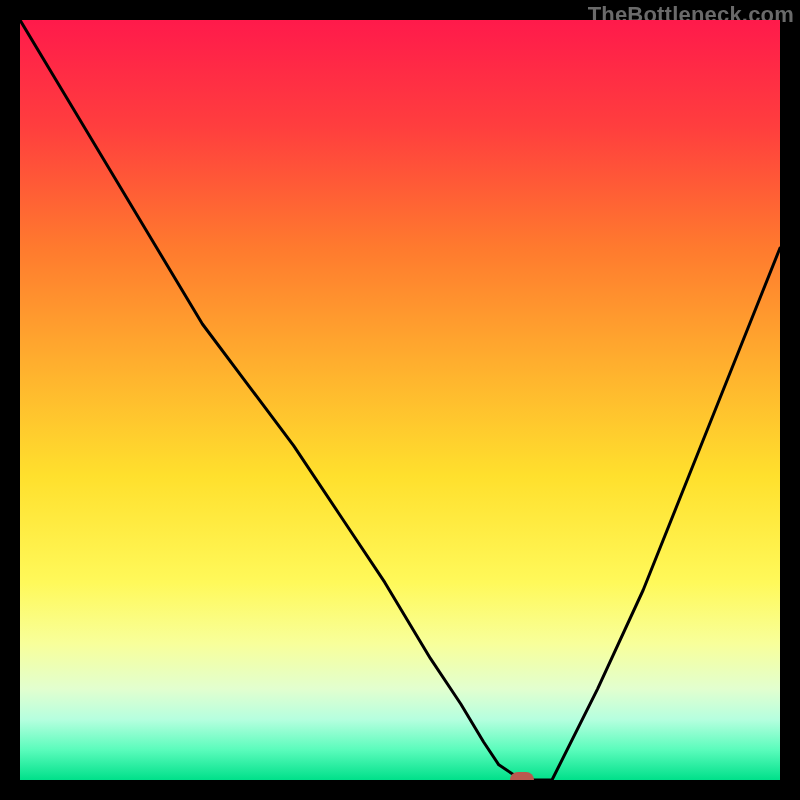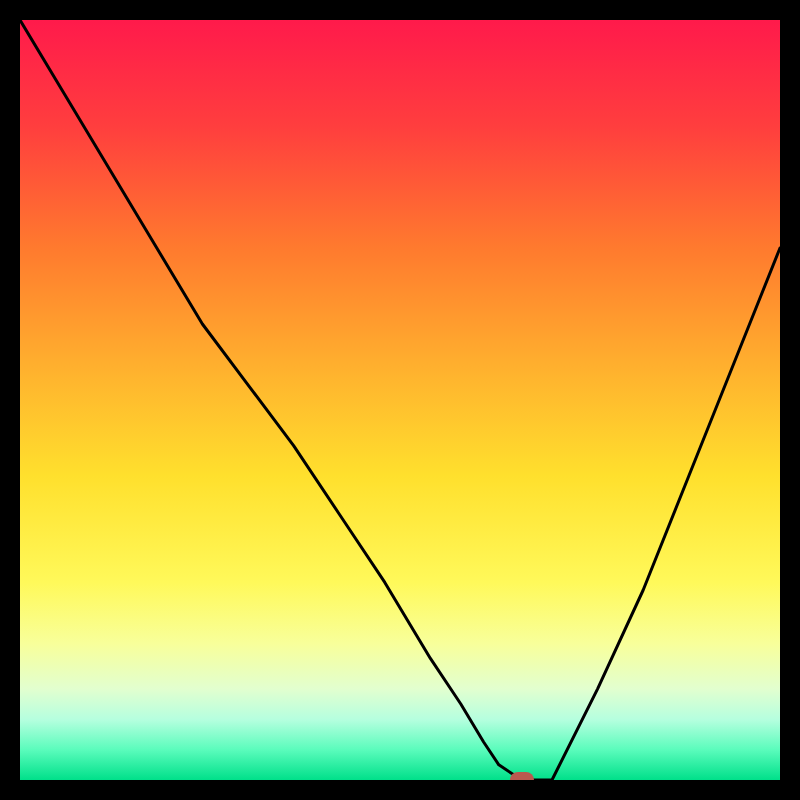--- a/index.html
+++ b/index.html
@@ -59,20 +59,21 @@
     color: #6a6a6a;
     letter-spacing: 0.2px;
     user-select: none;
   }
 </style>
 </head>
 <body>
 
 <div class="frame">
 
+  <div class="watermark">TheBottleneck.com</div>
 
   <div class="plot-area">
     <svg class="gradient-bg" viewBox="0 0 760 760" preserveAspectRatio="none">
       <defs>
         <linearGradient id="bg-grad" x1="0" y1="0" x2="0" y2="1">
             <stop offset="0%" stop-color="#ff1a4b"></stop>
             <stop offset="14%" stop-color="#ff3e3e"></stop>
             <stop offset="30%" stop-color="#ff7a2e"></stop>
             <stop offset="45%" stop-color="#ffae2e"></stop>
             <stop offset="60%" stop-color="#ffe02d"></stop>

